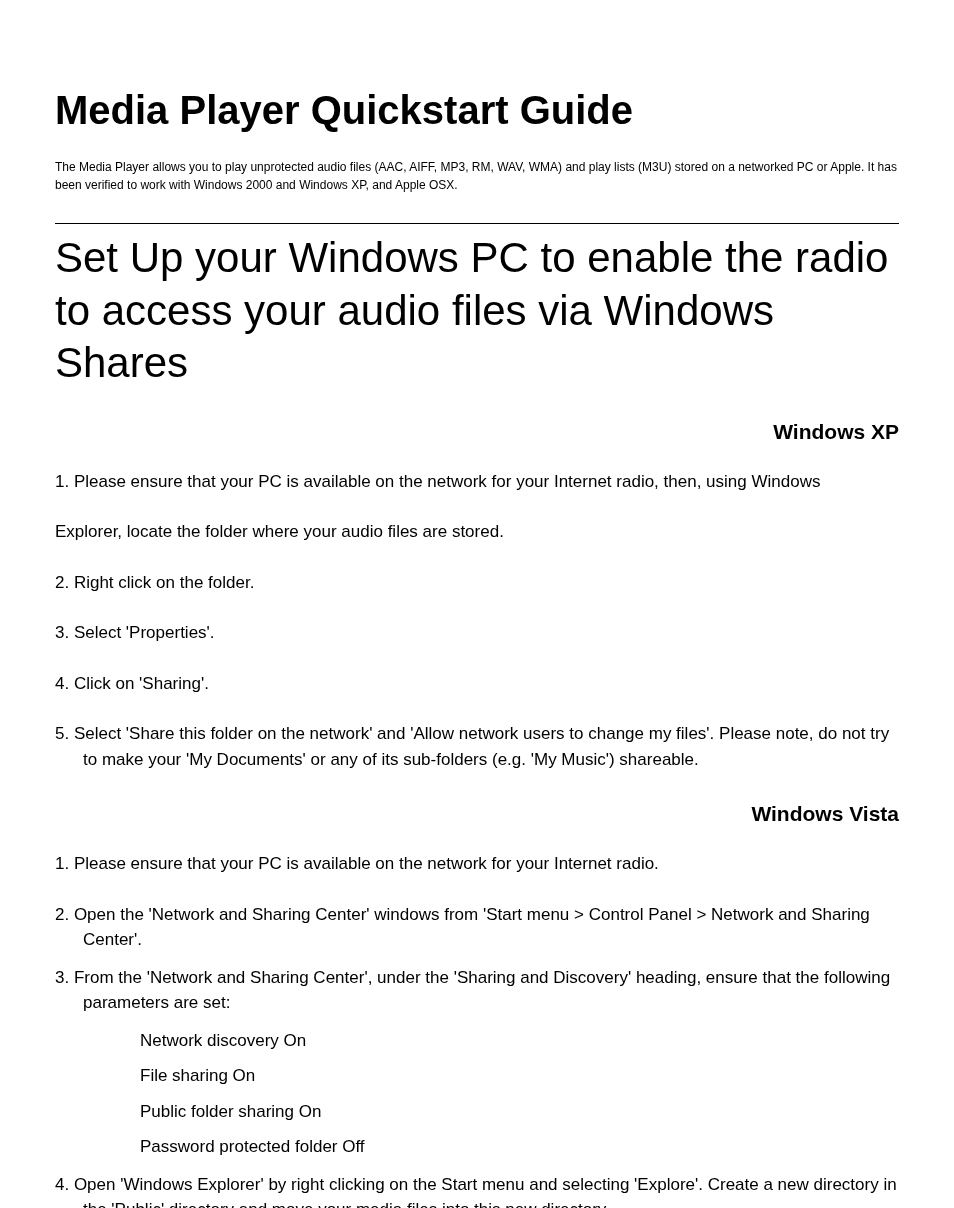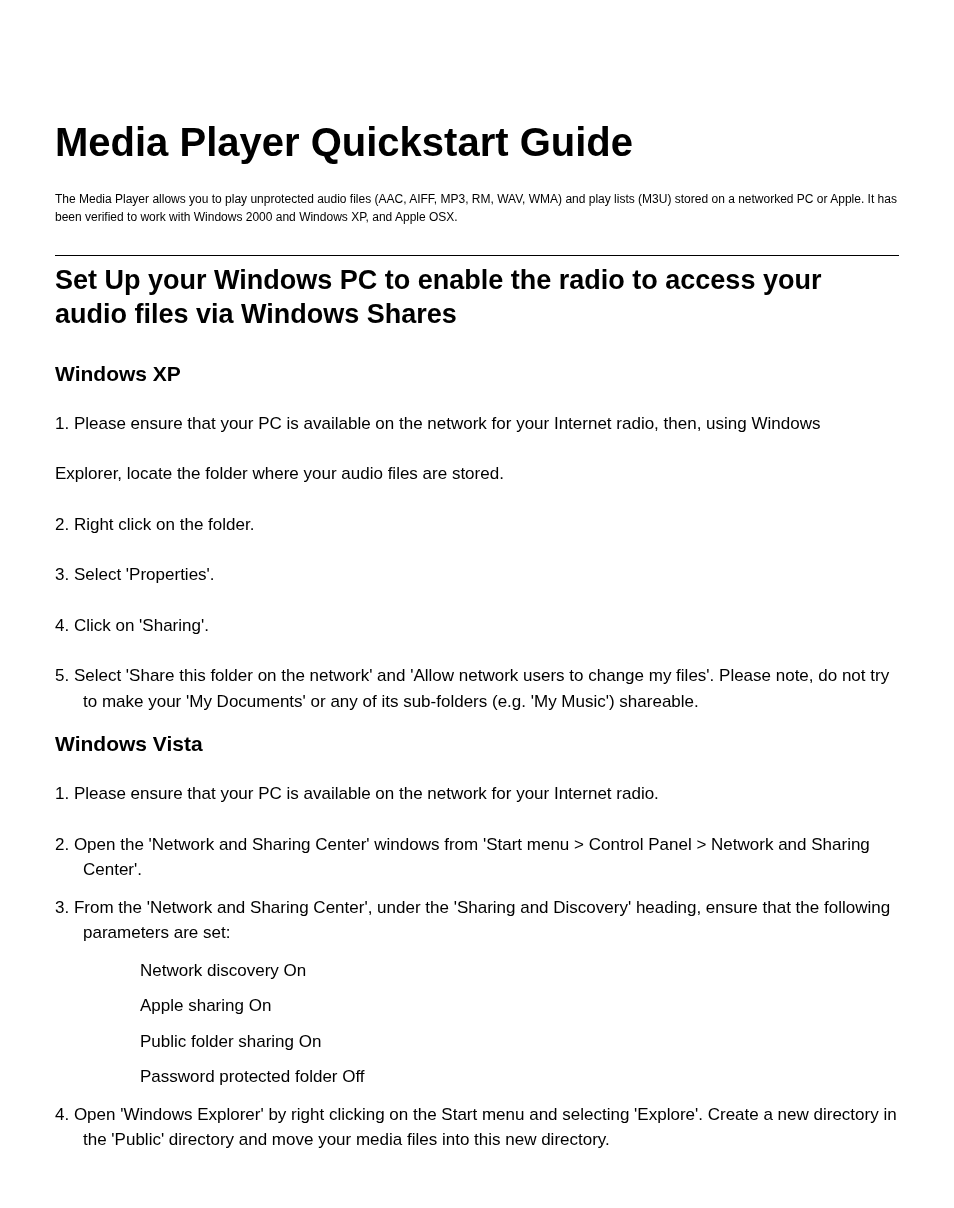--- a/index.html
+++ b/index.html
@@ -7,42 +7,43 @@
       margin: 0;
       padding: 60px 55px;
       width: 954px;
       box-sizing: border-box;
       color: #000;
       background: #fff;
     }
     .doc-title {
       font-size: 40px;
       font-weight: bold;
-      margin: 60px 0 25px 0;
+      margin: 28px 0 25px 0;
     }
     .intro-text {
       font-size: 12px;
       line-height: 1.5;
       margin-bottom: 29px;
     }
     .section-divider {
       border: none;
       border-top: 1px solid #000;
       margin: 0 0 8px 0;
     }
     .section-heading {
-      font-size: 27px;
-      font-weight: bold;
+      font-size: 42px;
+      font-weight: normal;
       line-height: 1.25;
       margin: 0 0 30px 0;
     }
     .sub-heading {
       font-size: 21px;
       font-weight: bold;
-      margin: 18px 0 15px 0;
+      margin: 30px 0 15px 0;
+      text-align: right;
     }
     .step {
       font-size: 17px;
       line-height: 1.5;
       margin: 12px 0;
       padding-left: 28px;
       text-indent: -28px;
     }
     .step-flat {
       font-size: 17px;
@@ -75,17 +76,17 @@
 <p class="step-flat">4. Click on 'Sharing'.</p>
 <p class="step">5. Select 'Share this folder on the network' and 'Allow network users to change my files'. Please note, do not try to make your 'My Documents' or any of its sub-folders (e.g. 'My Music') shareable.</p>
 
 <h3 class="sub-heading">Windows Vista</h3>
 
 <p class="step-flat">1. Please ensure that your PC is available on the network for your Internet radio.</p>
 <p class="step">2. Open the 'Network and Sharing Center' windows from 'Start menu &gt; Control Panel &gt; Network and Sharing Center'.</p>
 <p class="step">3. From the 'Network and Sharing Center', under the 'Sharing and Discovery' heading, ensure that the following parameters are set:</p>
 
 <p class="bullet-indent">Network discovery On</p>
-<p class="bullet-indent">Apple sharing On</p>
+<p class="bullet-indent">File sharing On</p>
 <p class="bullet-indent">Public folder sharing On</p>
 <p class="bullet-indent">Password protected folder Off</p>
 
 <p class="step">4. Open 'Windows Explorer' by right clicking on the Start menu and selecting 'Explore'. Create a new directory in the 'Public' directory and move your media files into this new directory.</p>
 
 </body></html>

